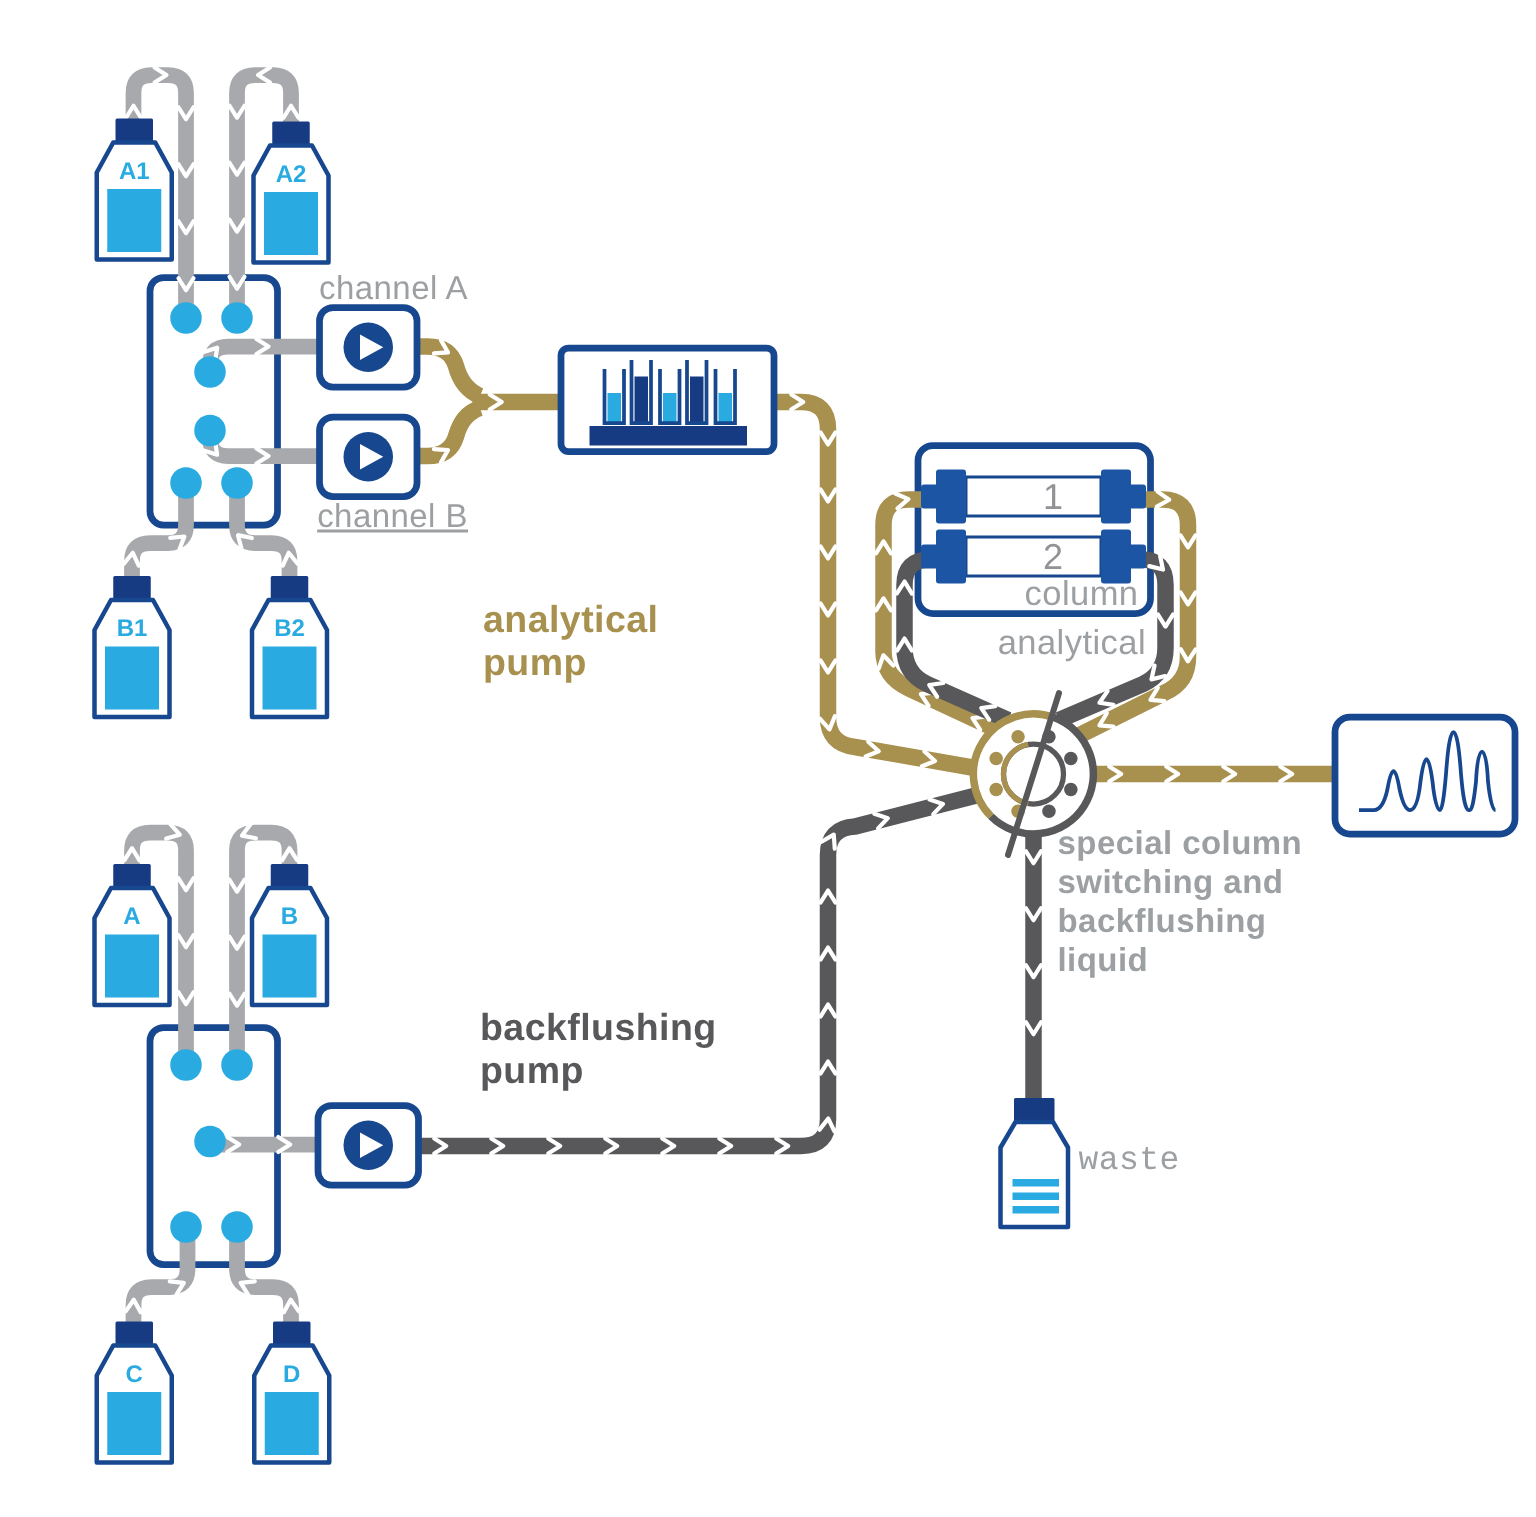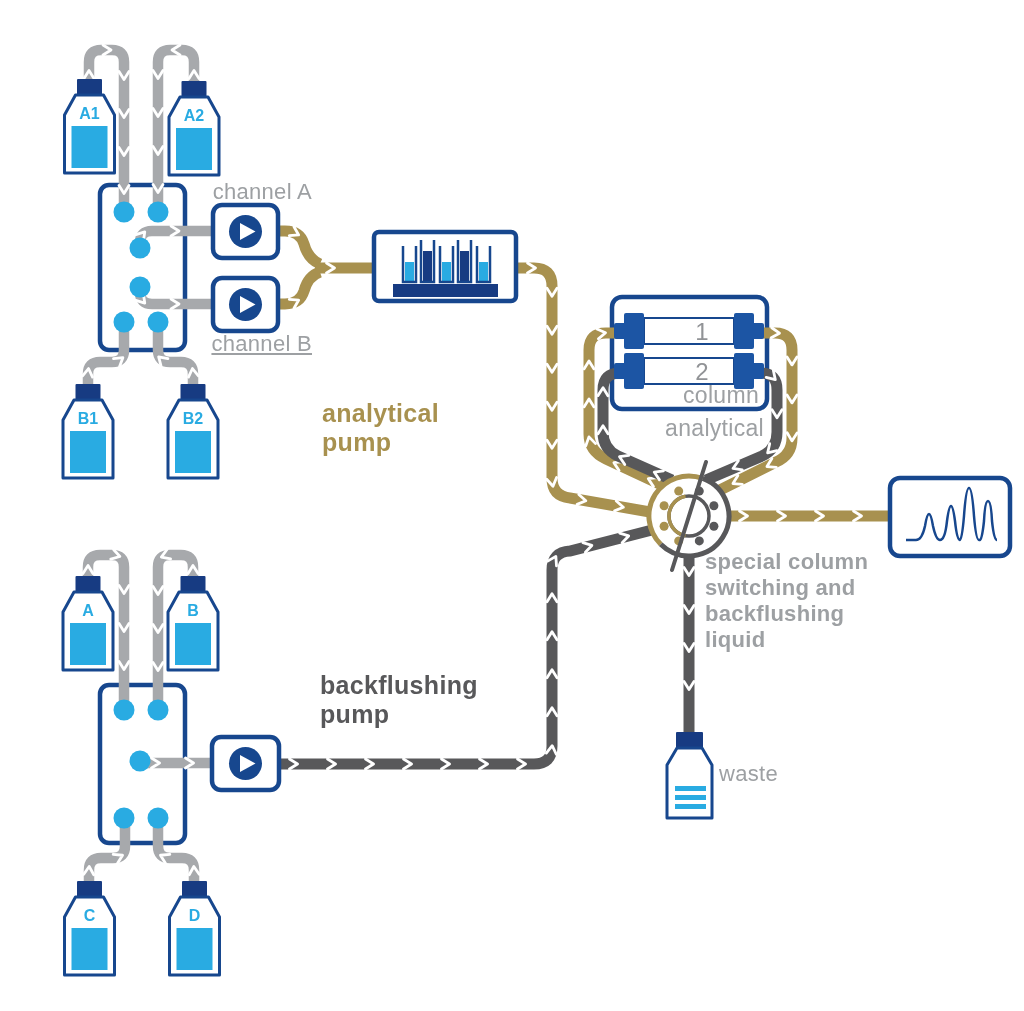--- a/index.html
+++ b/index.html
@@ -301,14 +301,14 @@
   <div class="lbl center" style="left:592px;top:415px;width:150px;">analytical</div>
 
   <div class="lbl valve-lbl" style="left:683px;top:549px;font-weight:bold;">
     <div>special column</div>
     <div>switching and</div>
     <div>backflushing</div>
     <div>liquid</div>
   </div>
 
 
-  <div class="lbl" style="left:697px;top:761px;font-size:22px;">waste</div>
+  <div class="lbl" style="left:697px;top:761px;font-size:22px;font-family:Liberation Mono, monospace;">waste</div>
 </div>
 
 </body></html>

